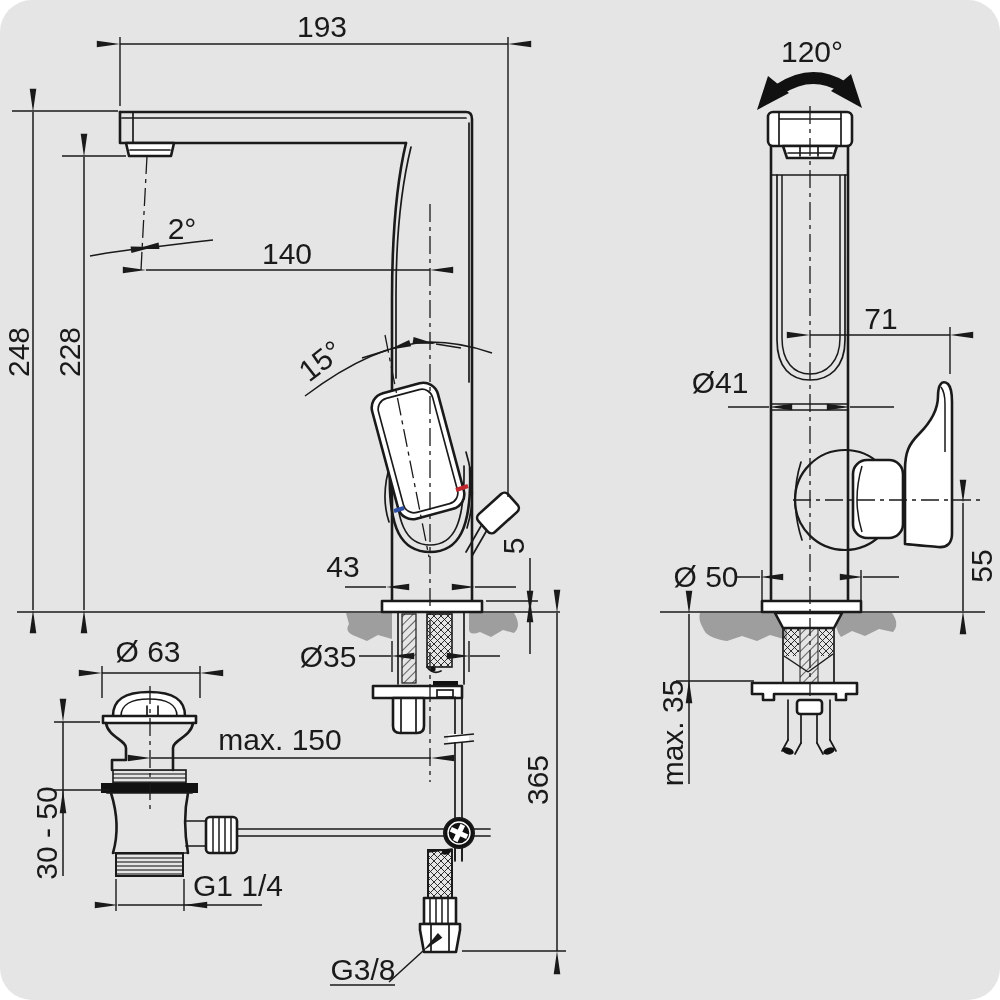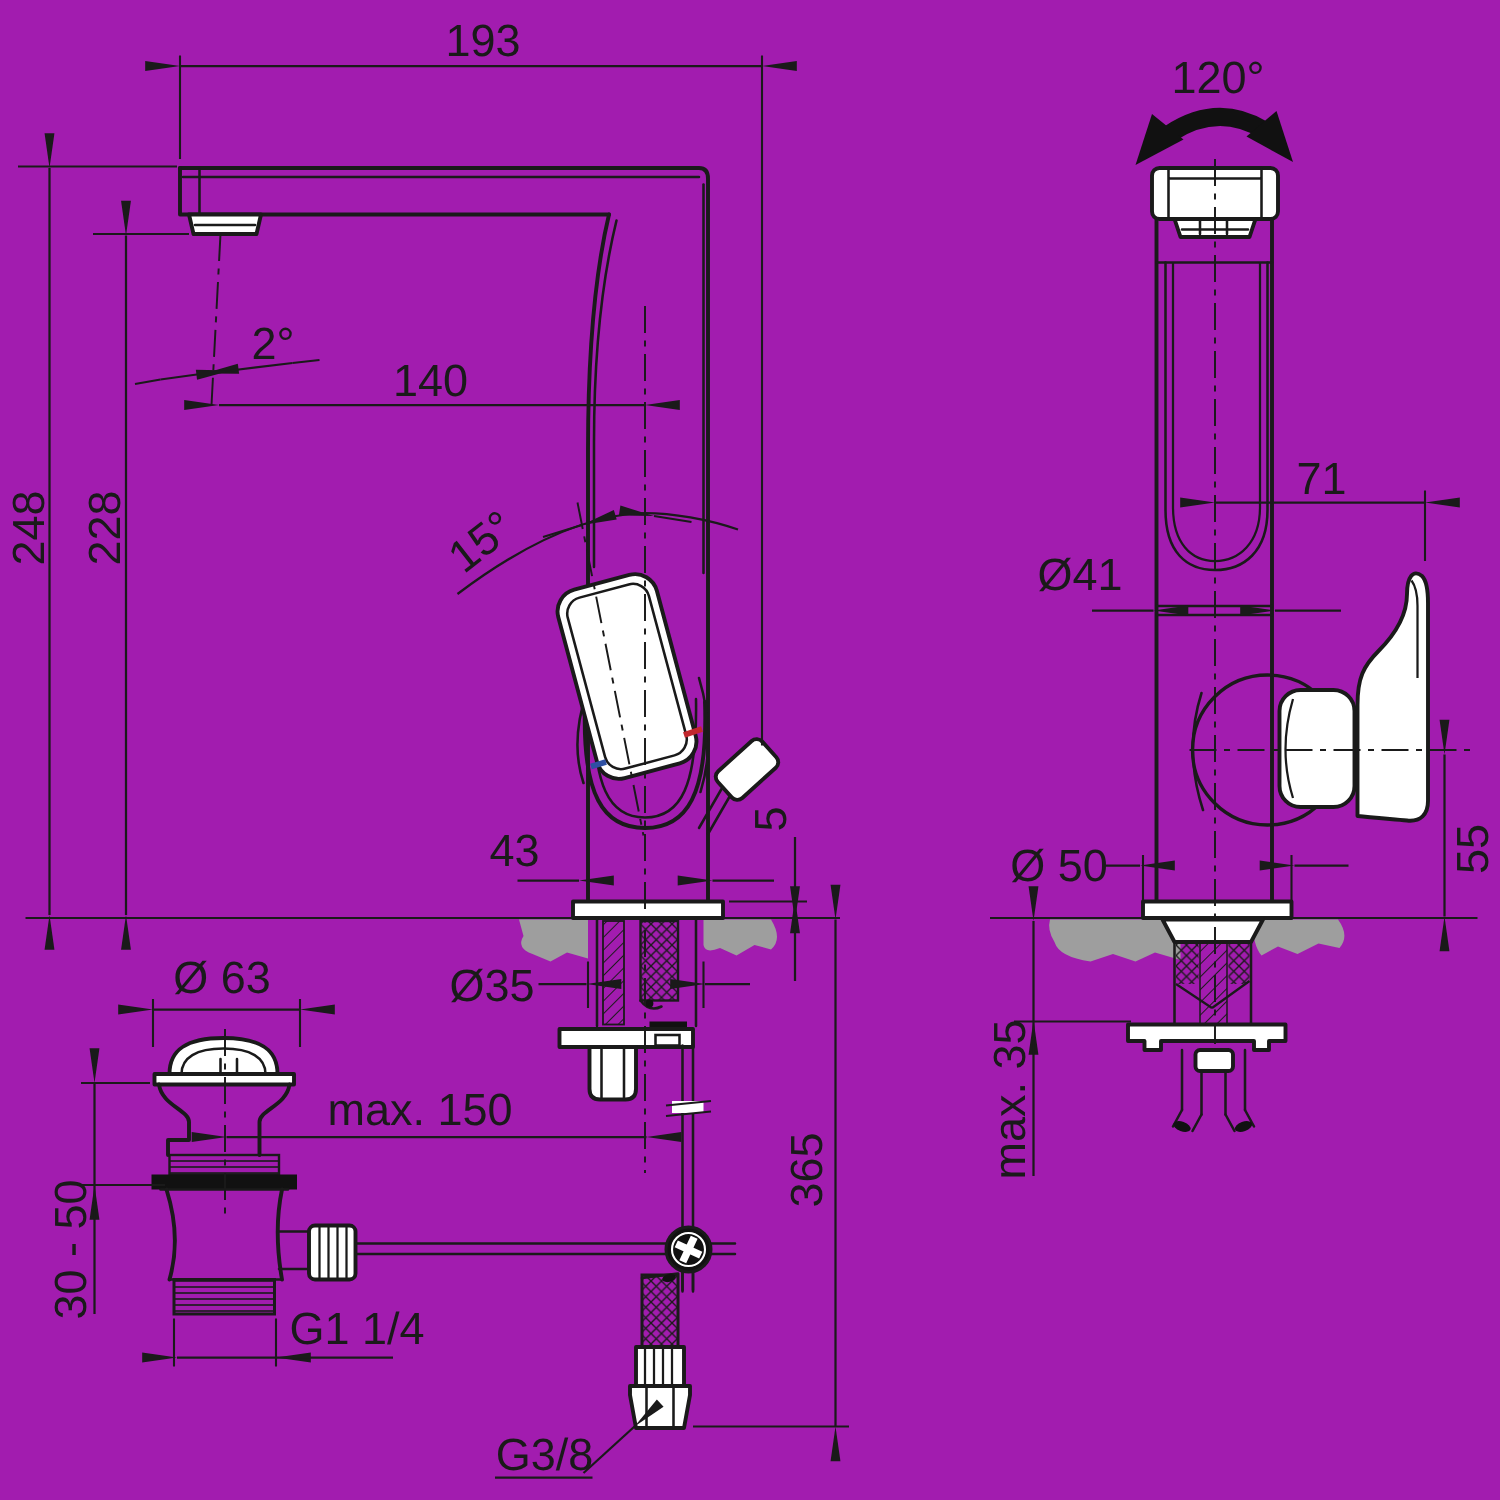--- a/index.html
+++ b/index.html
@@ -1,17 +1,17 @@
 <!DOCTYPE html>
 <html><head>
 <meta charset="utf-8">
 <style>
   html,body{margin:0;padding:0;background:#ffffff;}
-  .stage{width:1000px;height:1000px;position:relative;background:#a21caf;overflow:hidden;
-         font-family:"Liberation Sans", sans-serif;}
+  .stage{width:1000px;height:1000px;position:relative;background:#e5e5e5;overflow:hidden;
+         font-family:"Liberation Sans", sans-serif;border-radius:32px;}
   svg{display:block;}
   text{font-family:"Liberation Sans", sans-serif;fill:#1a1a1a;font-size:30px;}
   .ln  {stroke:#1a1a1a;stroke-width:2.6;fill:none;stroke-linecap:round;stroke-linejoin:round;}
   .ln2 {stroke:#1a1a1a;stroke-width:1.7;fill:none;stroke-linecap:round;}
   .lnw {stroke:#1a1a1a;stroke-width:2.6;fill:#ffffff;stroke-linejoin:round;}
   .dim {stroke:#1a1a1a;stroke-width:1.5;fill:none;}
   .ext {stroke:#1a1a1a;stroke-width:1.4;fill:none;}
   .cl  {stroke:#1a1a1a;stroke-width:1.3;fill:none;stroke-dasharray:18 5 4 5;}
   .blk {fill:#111111;stroke:none;}
 </style>

